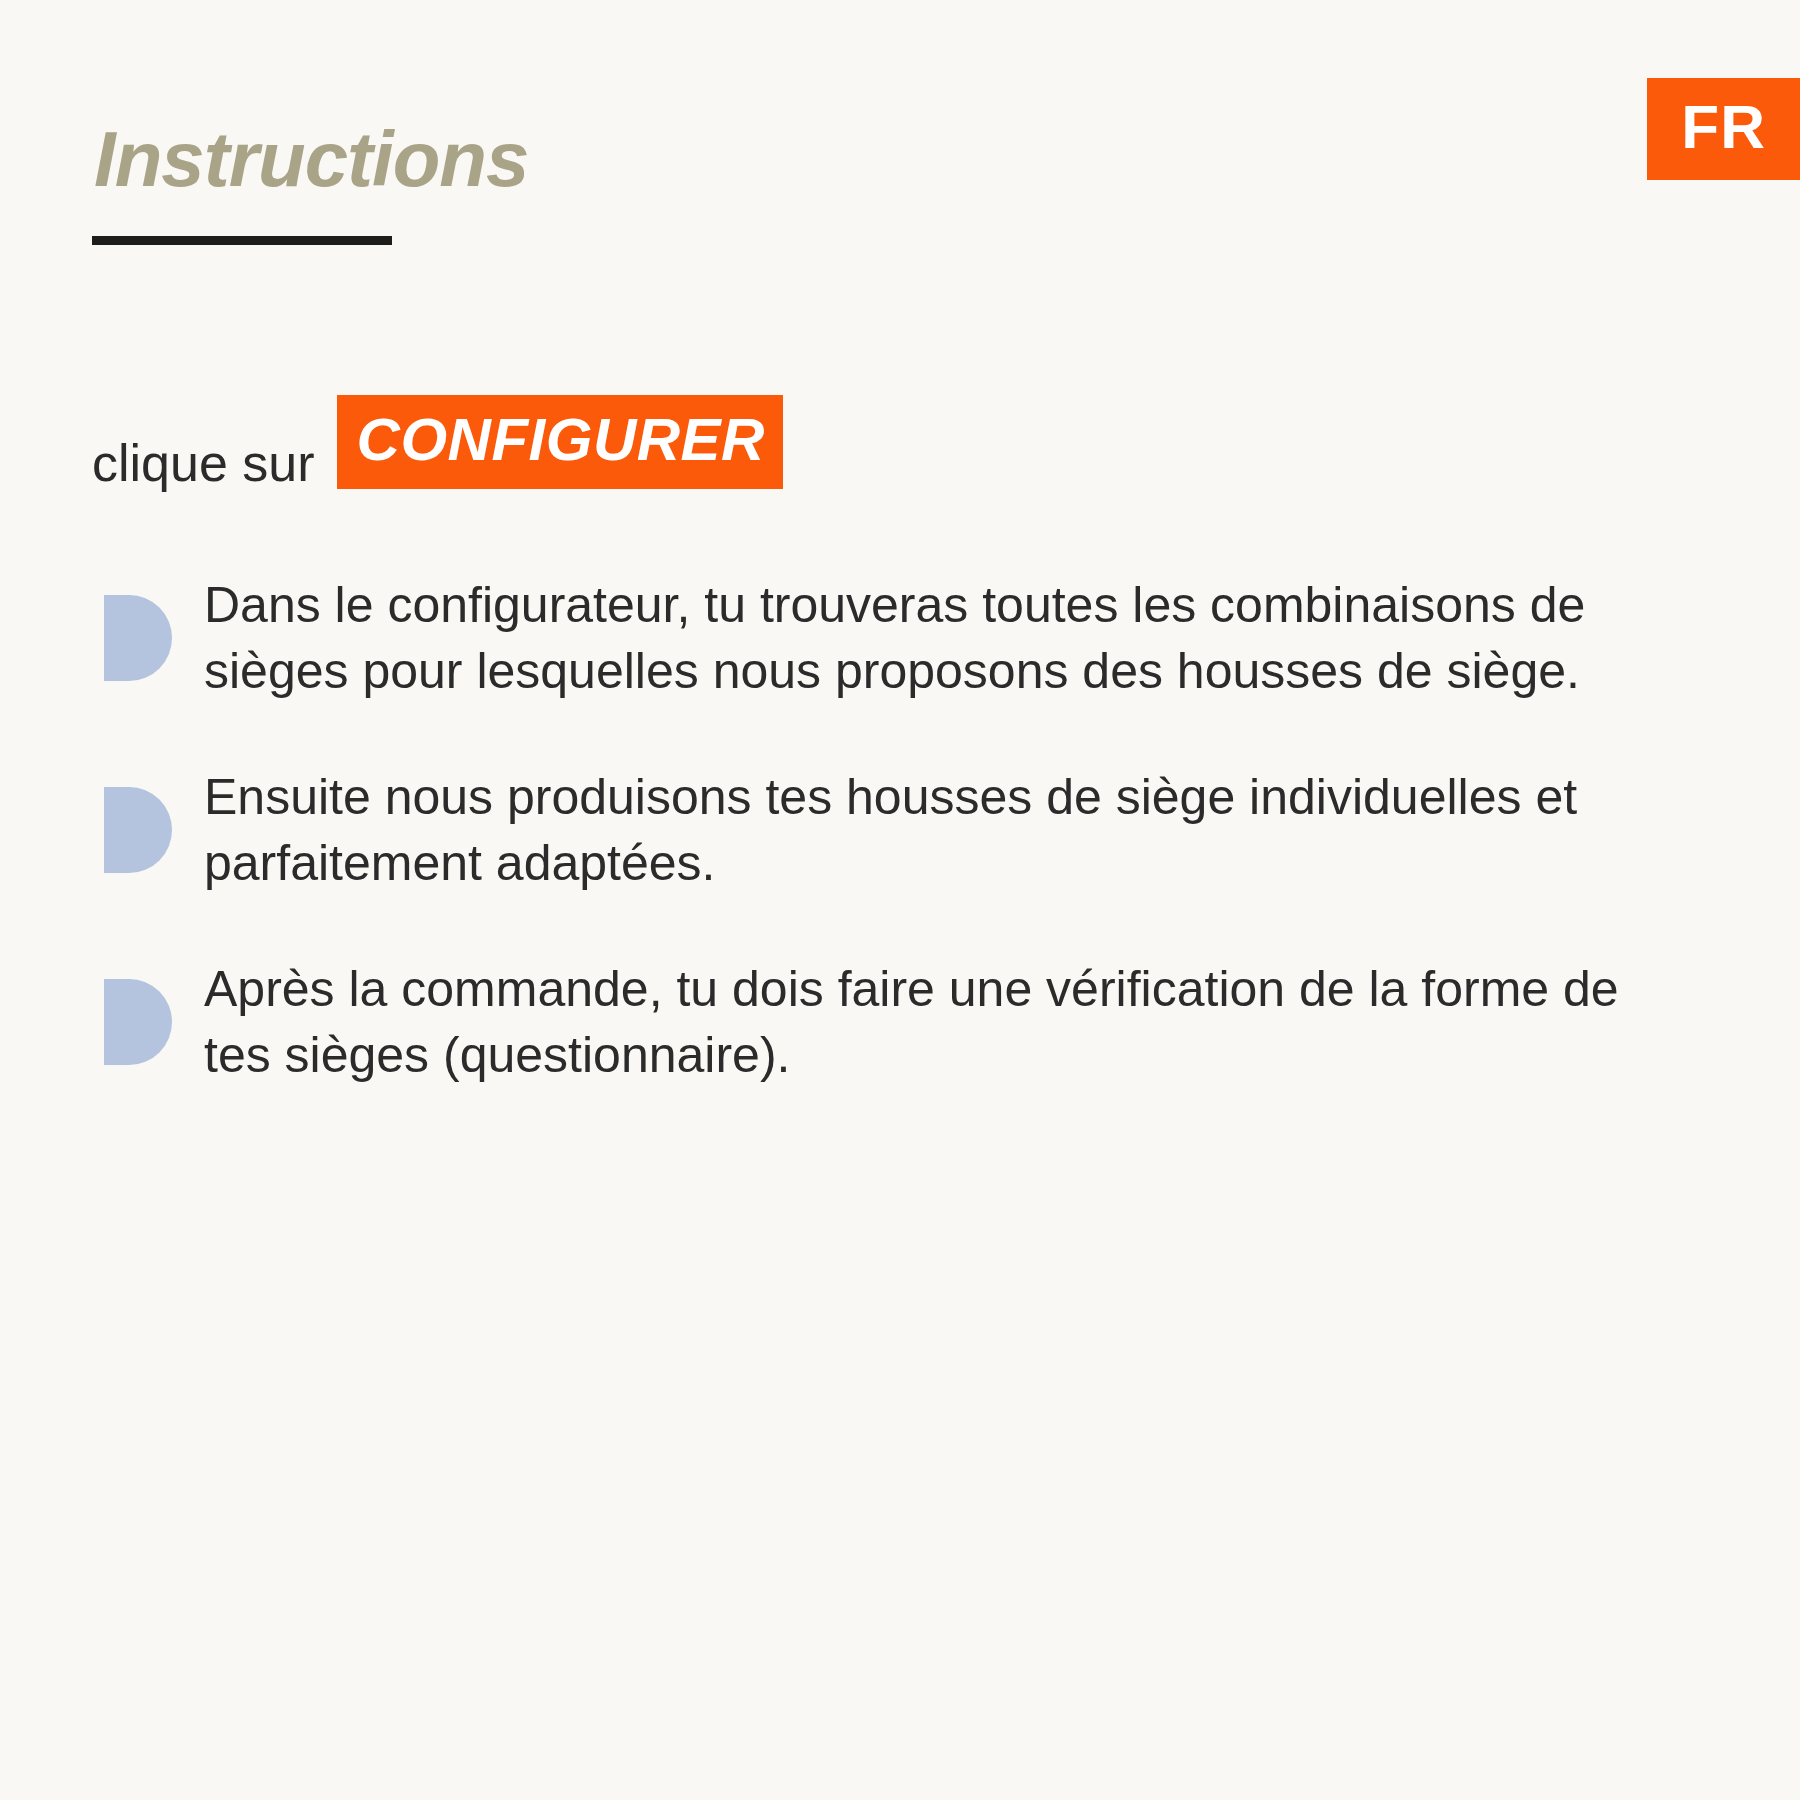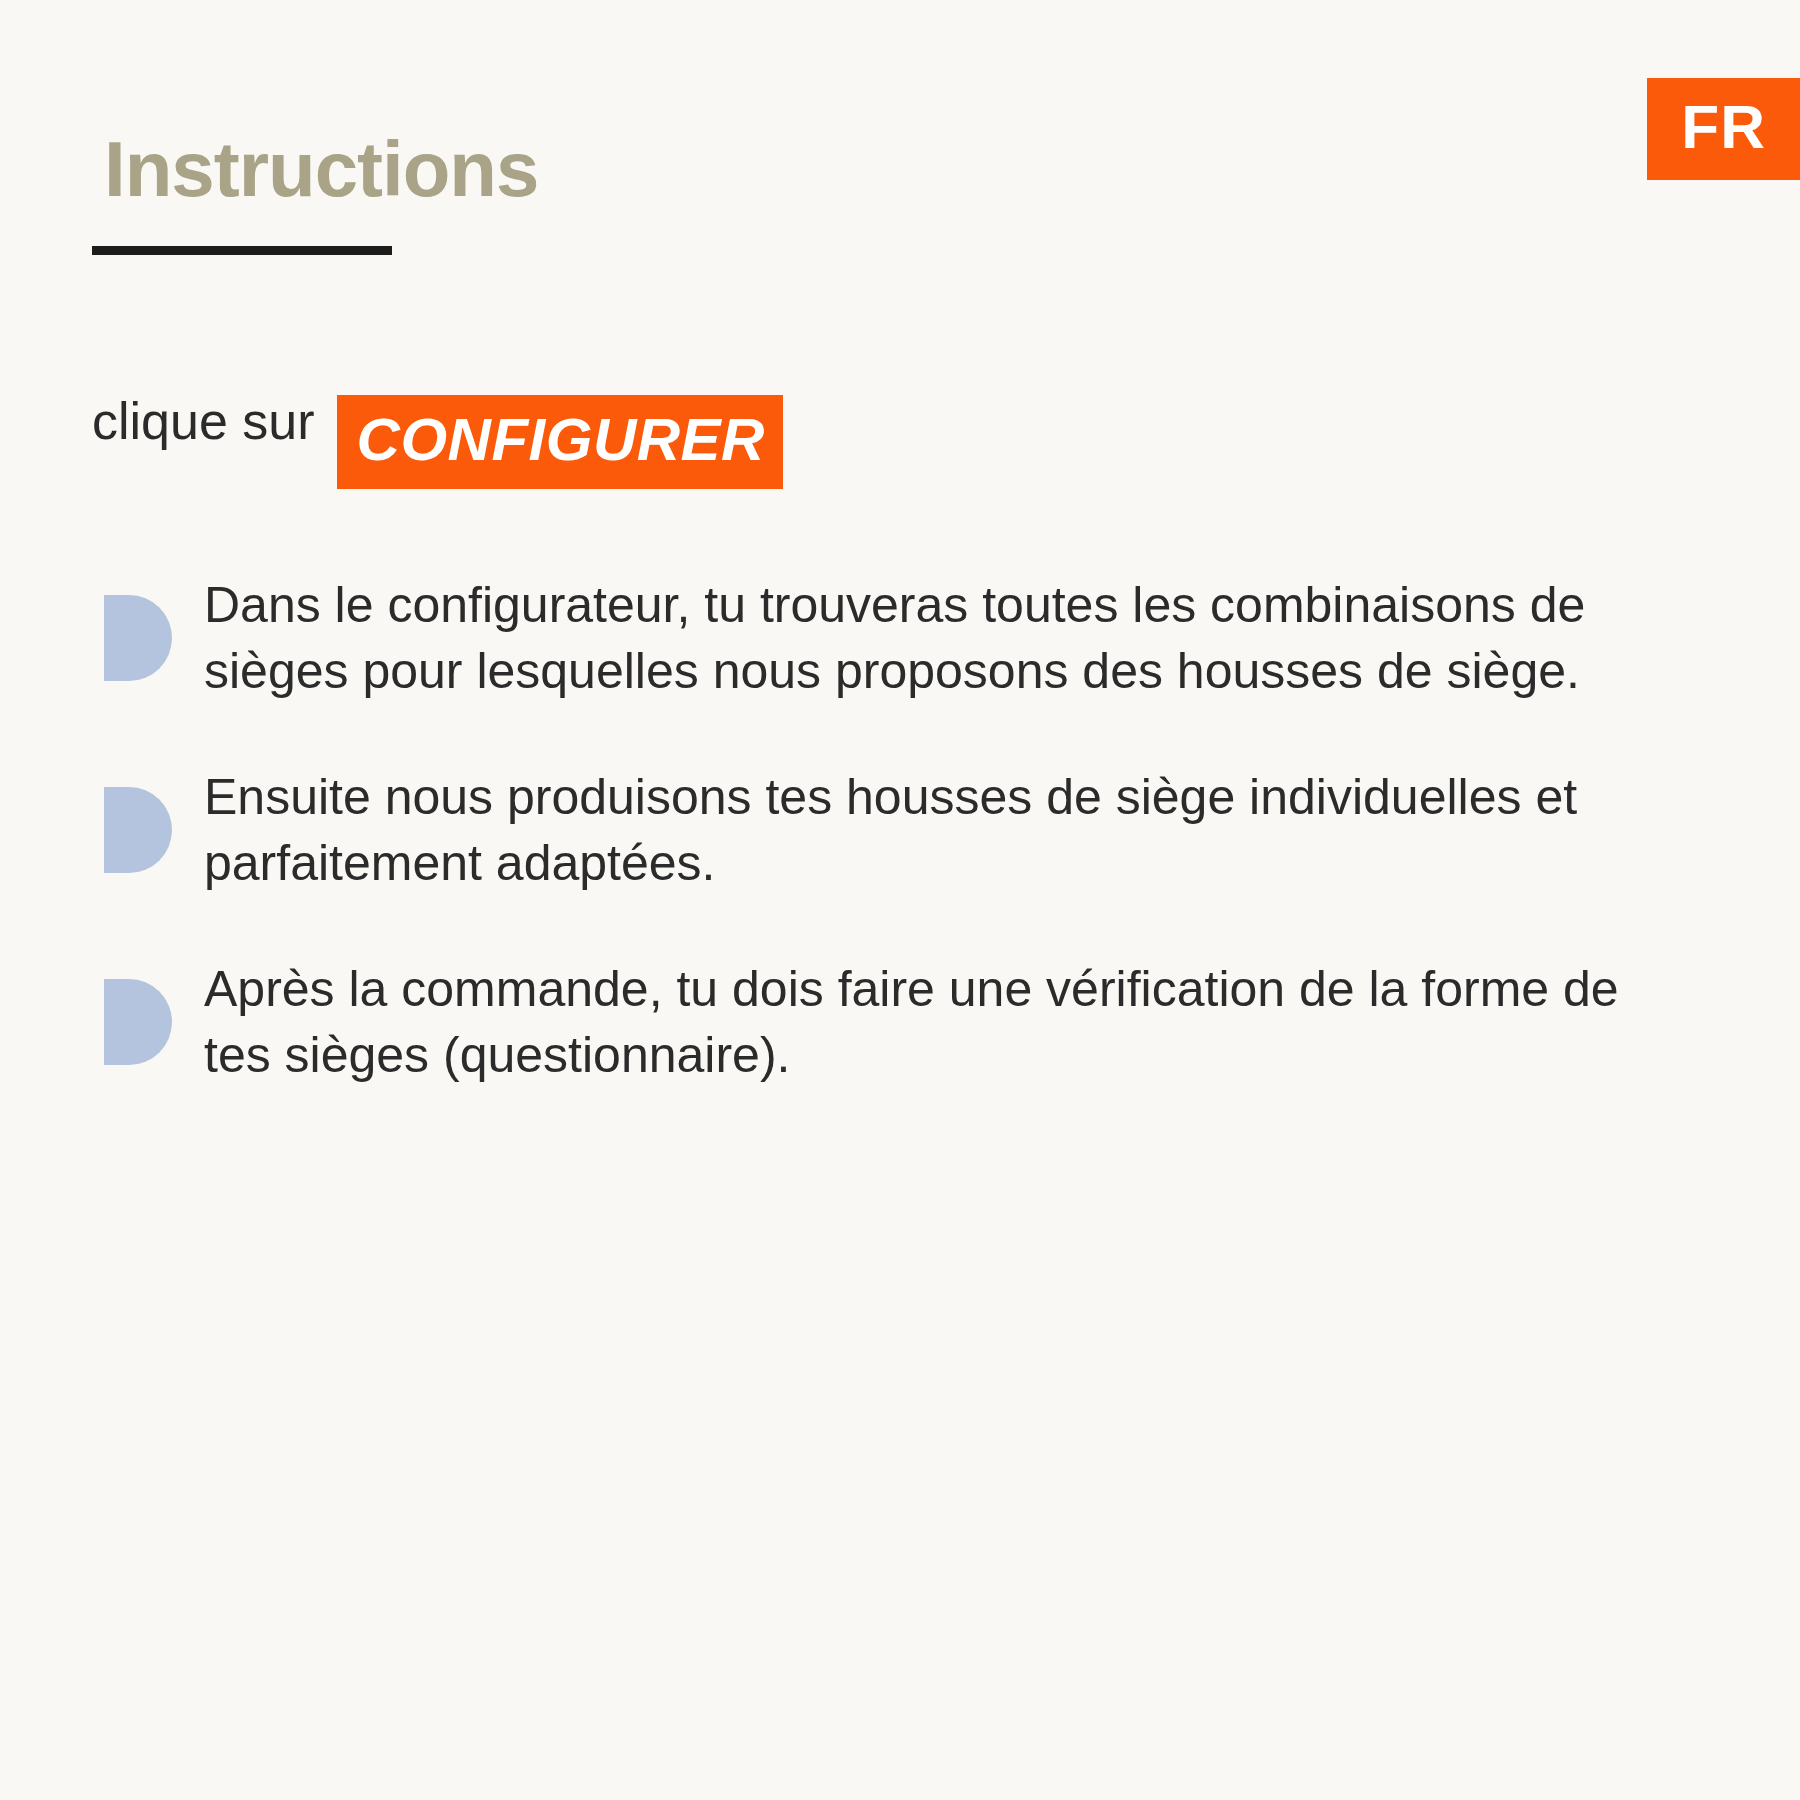--- a/index.html
+++ b/index.html
@@ -40,41 +40,42 @@
   }
 
   
   .title-block {
     position: absolute;
     left: 92px;
     top: 118px;
   }
   .title {
     font-size: 78px;
+    font-style: italic;
     font-weight: bold;
     color: #a9a387;
     letter-spacing: -1px;
     line-height: 1;
-    margin: 12px;
+    margin: 2px;
     font-family: "Liberation Sans", sans-serif;
   }
   .title-rule {
     margin-top: 38px;
     width: 300px;
     height: 9px;
     background: #1d1d1b;
   }
 
   
   .cta-line {
     position: absolute;
     left: 92px;
     top: 395px;
     display: flex;
-    align-items: flex-start;
+    align-items: flex-end;
     gap: 22px;
   }
   .cta-prefix {
     font-size: 52px;
     color: #2b2b2b;
     line-height: 1;
     font-family: "Liberation Sans", sans-serif;
   }
   .cta-highlight {
     background: #fa5a0a;

